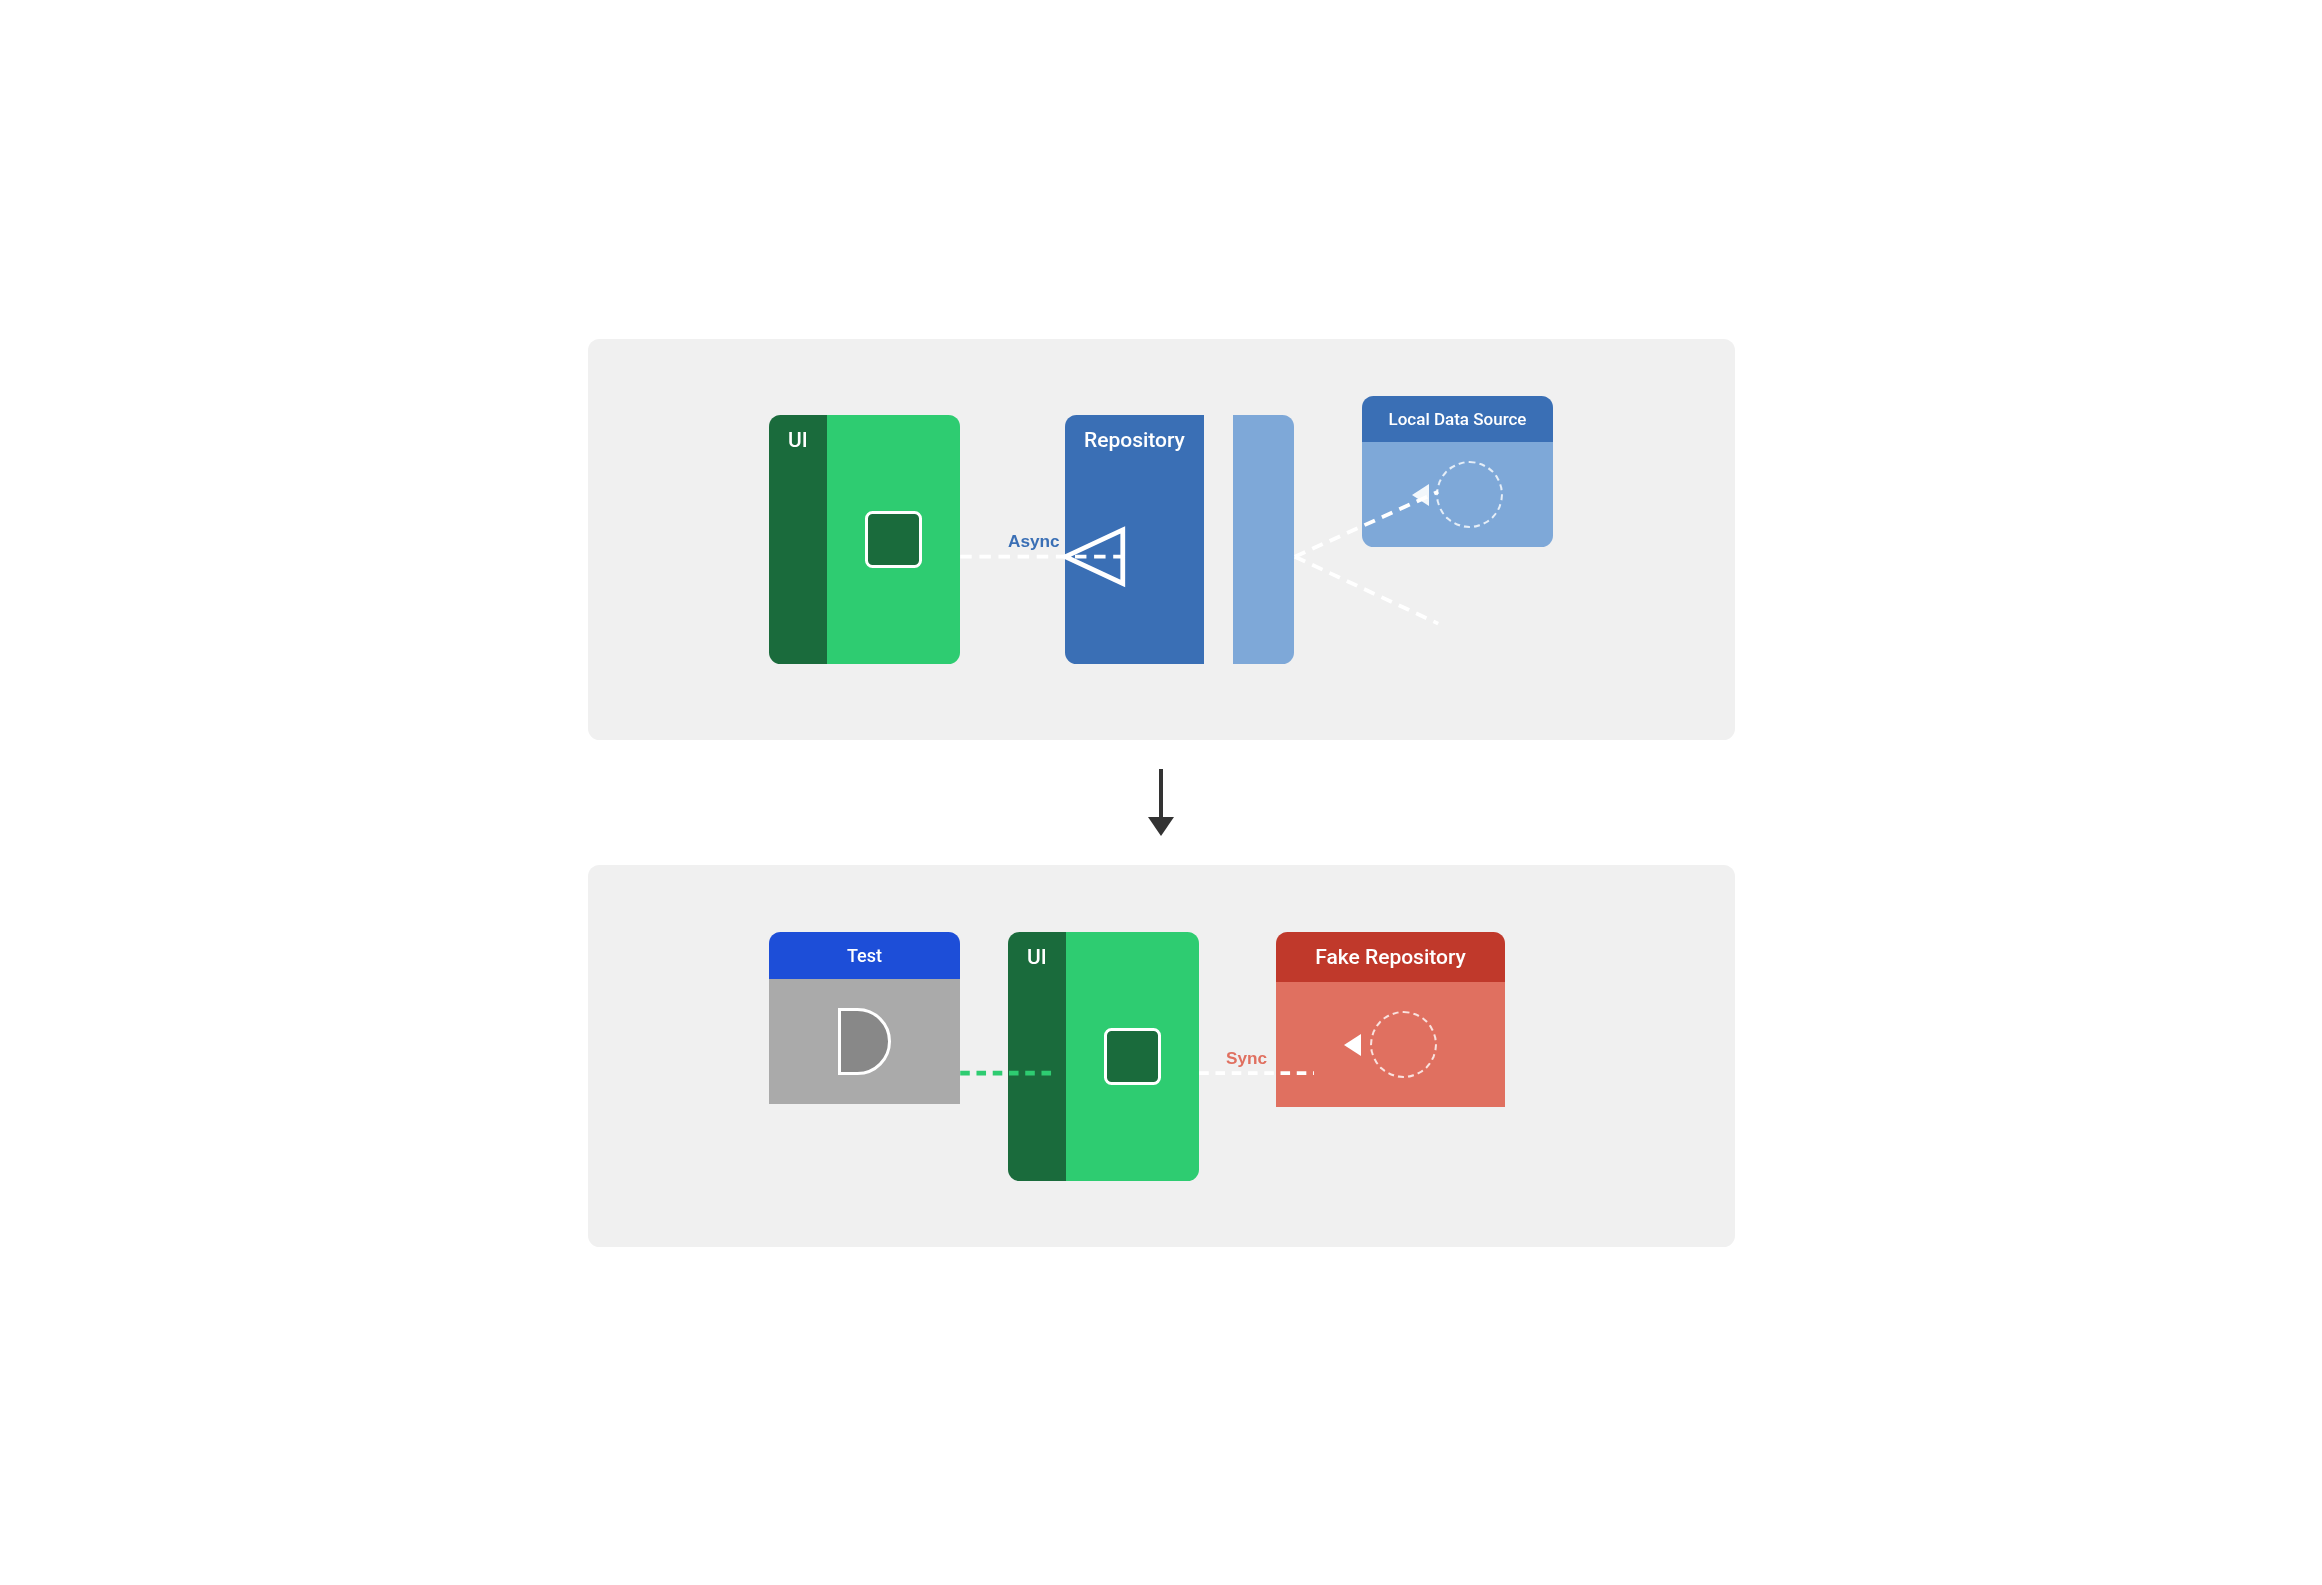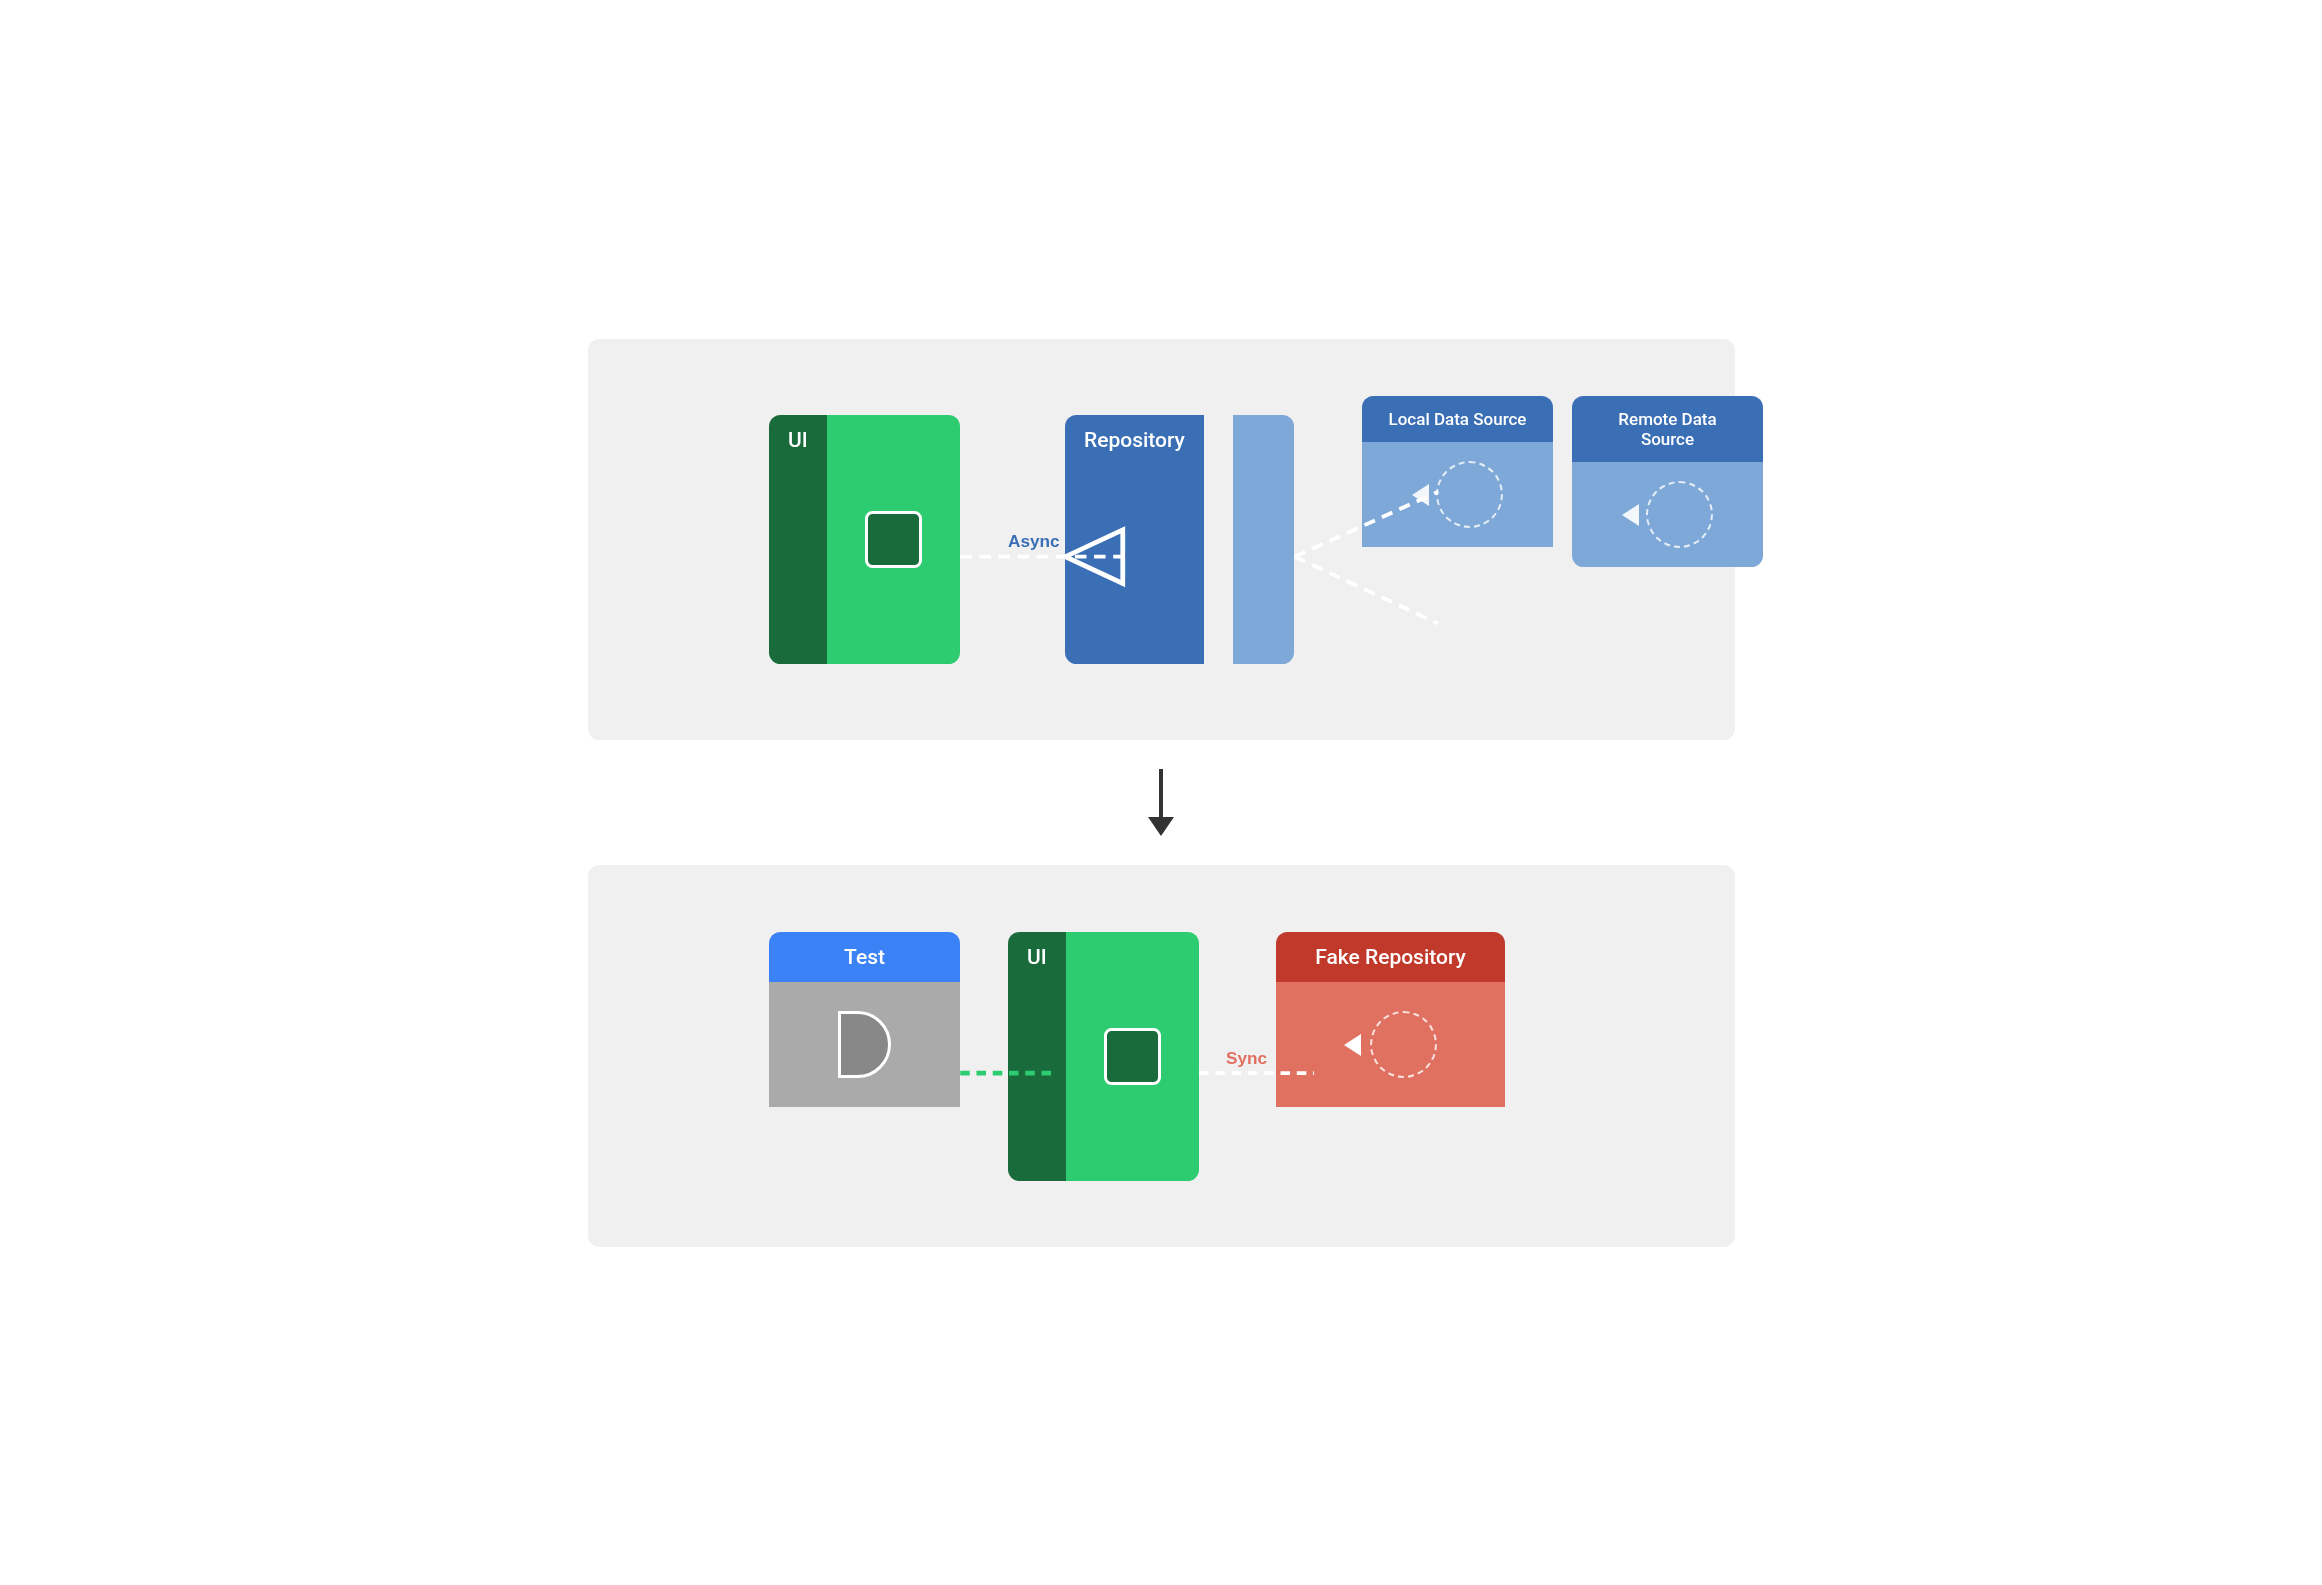--- a/index.html
+++ b/index.html
@@ -176,22 +176,22 @@
 
     
     .test-block {
       width: 191px;
       height: 249px;
       border-radius: 11.5px;
       overflow: hidden;
     }
 
     .test-block .block-header {
-      background: #3b82f6;
-      font-size: 21px;
+      background: #1d4ed8;
+      font-size: 18px;
     }
 
     .test-block .block-body {
       background: #aaaaaa;
       display: flex;
       align-items: center;
       justify-content: center;
     }
 
     
@@ -279,29 +279,20 @@
         <div class="data-source-block">
           <div class="block-header">Local Data Source</div>
           <div class="block-body">
             <div style="display:flex;align-items:center;gap:7.6px;">
               <div class="arrow-left-head"></div>
               <div class="dashed-circle"></div>
             </div>
           </div>
         </div>
 
-        <div class="data-source-block">
-          <div class="block-header">Remote Data Source</div>
-          <div class="block-body">
-            <div style="display:flex;align-items:center;gap:7.6px;">
-              <div class="arrow-left-head"></div>
-              <div class="dashed-circle"></div>
-            </div>
-          </div>
-        </div>
       </div>
 
       <svg class="positioned svg-connector" style="left:0;top:0;width:784px;height:325px;" viewBox="0 0 820 340" width="784" height="325">
 
         <line x1="200" y1="188" x2="370" y2="188" stroke="white" stroke-width="4" stroke-dasharray="12,8"></line>
 
         <polygon points="370,160 310,188 370,216" fill="none" stroke="white" stroke-width="5"></polygon>
 
         <line x1="550" y1="188" x2="700" y2="120" stroke="white" stroke-width="4" stroke-dasharray="12,8"></line>
 

